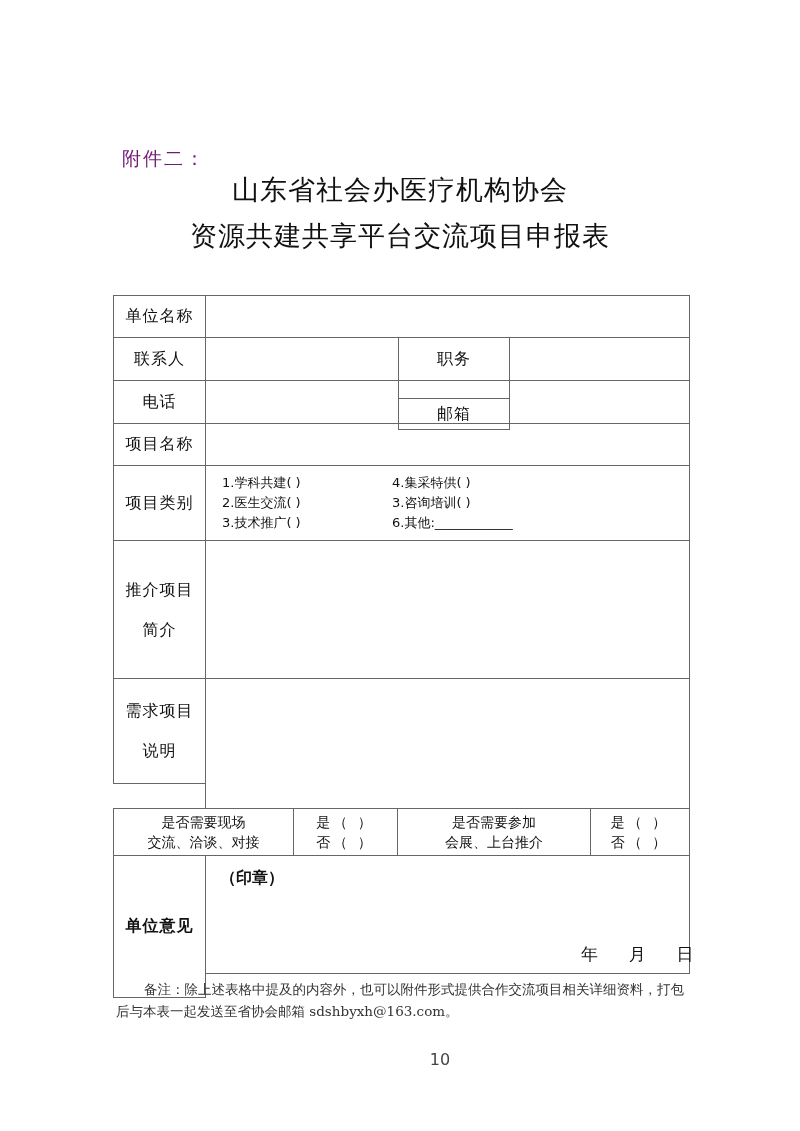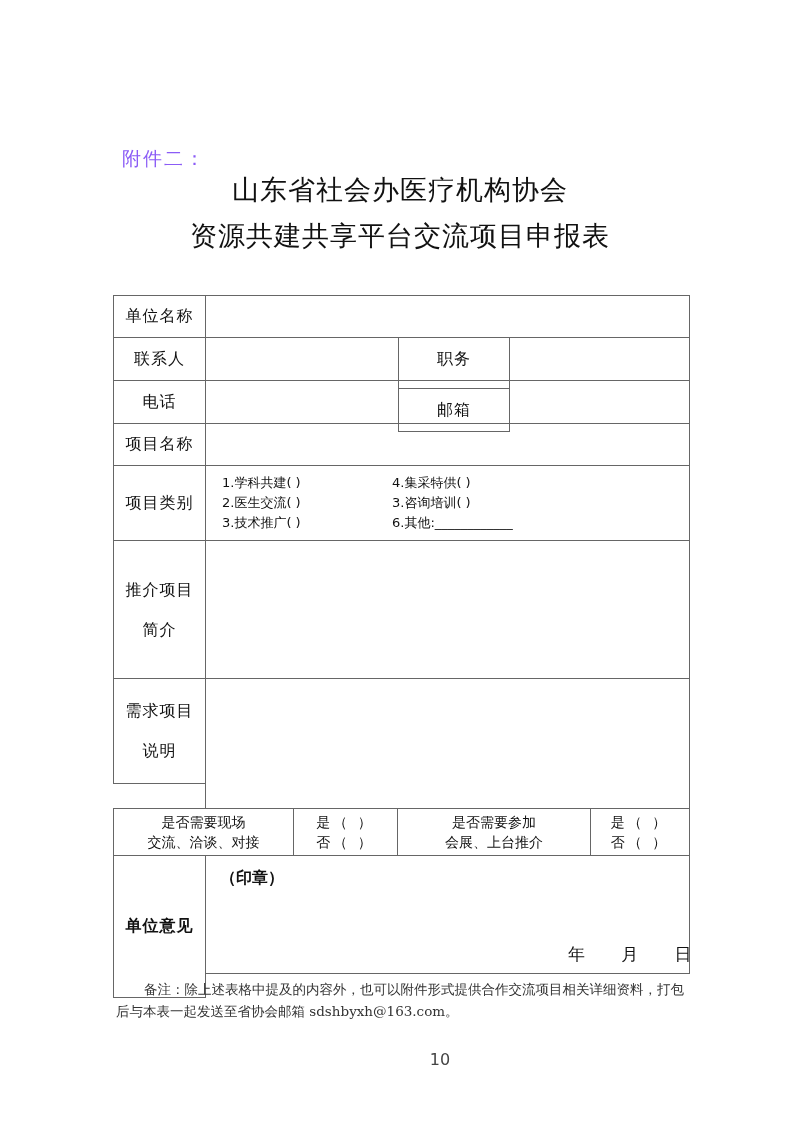--- a/index.html
+++ b/index.html
@@ -1,38 +1,38 @@
 <!DOCTYPE html>
 <html><head>
 <meta charset="utf-8">
 <style>
   html, body { margin: 0; padding: 0; background: #ffffff; }
   body { width: 800px; height: 1131px; position: relative; overflow: hidden;
          font-family: "DejaVu Serif", "Liberation Serif", serif; color: #111; }
-  .attach { position: absolute; left: 122px; top: 146px; font-size: 19px; color: #8b5cf6;
+  .attach { position: absolute; left: 122px; top: 146px; font-size: 19px; color: #701a75;
             font-family: "DejaVu Sans", sans-serif; letter-spacing: 2px; }
   .title { position: absolute; left: 0; width: 800px; text-align: center; font-size: 27px;
            font-family: "DejaVu Sans", sans-serif; color: #111; letter-spacing: 1px; }
   .t1 { top: 172px; }
   .t2 { top: 218px; }
   .cell { position: absolute; box-sizing: border-box; border: 1px solid #666; display: flex;
           align-items: center; justify-content: center; font-size: 16px;
           font-family: "DejaVu Sans", sans-serif; }
   .lbl { letter-spacing: 1px; }
   .empty { }
   .cat { justify-content: flex-start; font-size: 13px; padding-left: 16px; }
   .catgrid { display: grid; grid-template-columns: 170px 170px; row-gap: 2px; line-height: 18px; }
   .stack { flex-direction: column; line-height: 40px; }
   .small2 { flex-direction: column; font-size: 14px; line-height: 20px; }
   .yn { flex-direction: column; font-size: 14px; line-height: 20px; letter-spacing: 3px; }
   .opinion { font-size: 16px; }
   .seal { position: absolute; left: 220px; top: 868px; font-size: 16px; font-weight: bold;
           font-family: "DejaVu Sans", sans-serif; }
-  .date { position: absolute; left: 568px; top: 943px; font-size: 17px; word-spacing: 26px;
-          font-family: Liberation Mono, monospace; text-align: center; }
+  .date { position: absolute; left: 581px; top: 943px; font-size: 17px; word-spacing: 26px;
+          font-family: Liberation Sans, sans-serif; text-align: center; }
   .note { position: absolute; left: 116px; top: 978px; width: 576px; font-size: 13.5px;
           line-height: 22px; color: #333; font-family: "DejaVu Serif", serif; text-indent: 28px; }
   .pageno { position: absolute; left: 0; width: 800px; top: 1050px; text-align: center;
             font-size: 16px; color: #444; font-family: "DejaVu Sans", sans-serif; margin-left: 40px; }
 </style>
 </head>
 <body>
 
 <div class="attach">附件二：</div>
 <div class="title t1">山东省社会办医疗机构协会</div>
@@ -41,21 +41,21 @@
 <div class="cell lbl" style="left:113px;top:295px;width:93px;height:43px;">单位名称</div>
 <div class="cell empty" style="left:205px;top:295px;width:485px;height:43px;"></div>
 
 <div class="cell lbl" style="left:113px;top:337px;width:93px;height:44px;">联系人</div>
 <div class="cell empty" style="left:205px;top:337px;width:194px;height:44px;"></div>
 <div class="cell lbl" style="left:398px;top:337px;width:112px;height:44px;">职务</div>
 <div class="cell empty" style="left:509px;top:337px;width:181px;height:44px;"></div>
 
 <div class="cell lbl" style="left:113px;top:380px;width:93px;height:44px;">电话</div>
 <div class="cell empty" style="left:205px;top:380px;width:194px;height:44px;"></div>
-<div class="cell lbl" style="left:398px;top:388px;width:112px;height:44px;">邮箱</div>
+<div class="cell lbl" style="left:398px;top:398px;width:112px;height:32px;">邮箱</div>
 <div class="cell empty" style="left:509px;top:380px;width:181px;height:44px;"></div>
 
 <div class="cell lbl" style="left:113px;top:423px;width:93px;height:43px;">项目名称</div>
 <div class="cell empty" style="left:205px;top:423px;width:485px;height:43px;"></div>
 
 <div class="cell lbl" style="left:113px;top:465px;width:93px;height:76px;">项目类别</div>
 <div class="cell cat" style="left:205px;top:465px;width:485px;height:76px;">
   <div class="catgrid">
     <span>1.学科共建(   )</span>
     <span>4.集采特供(   )</span>

